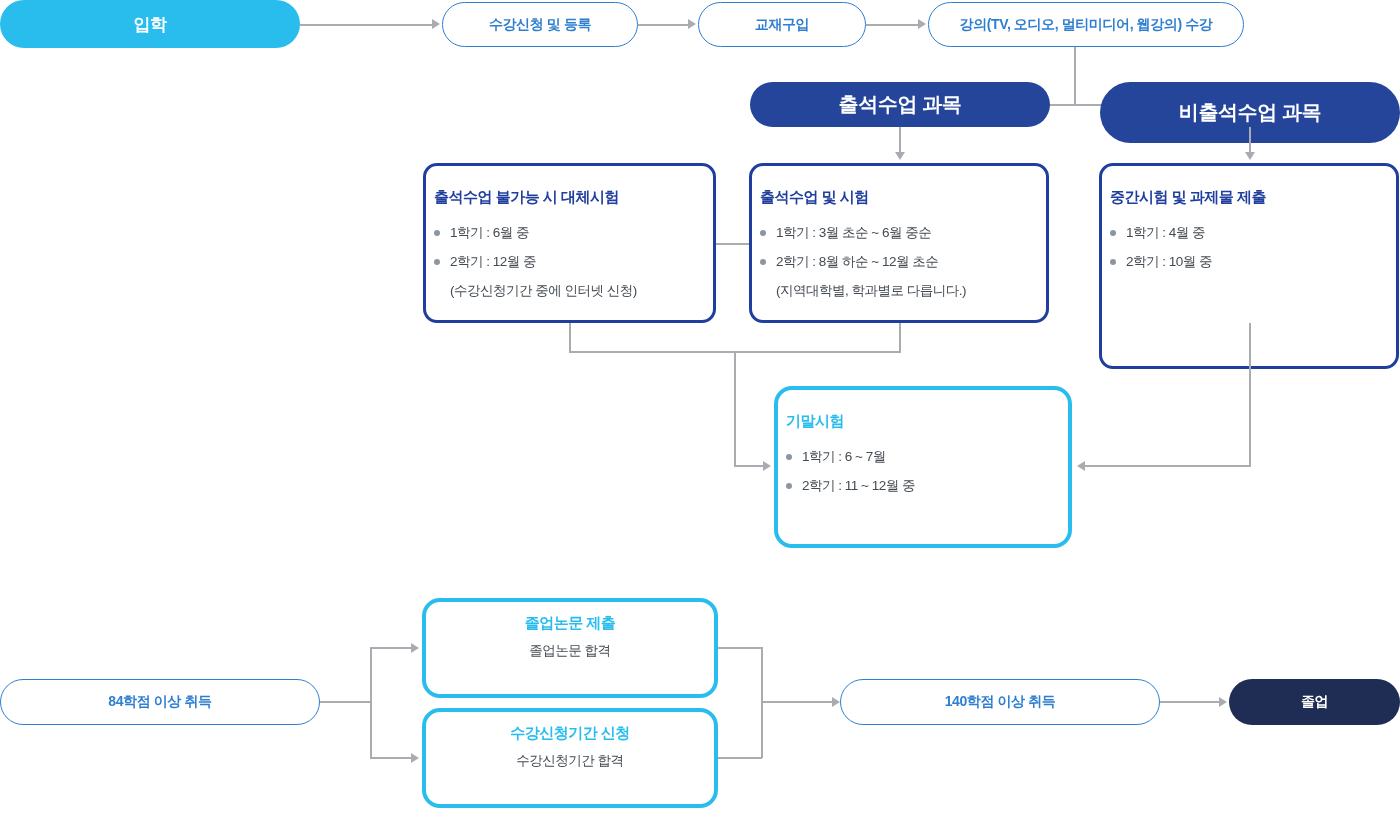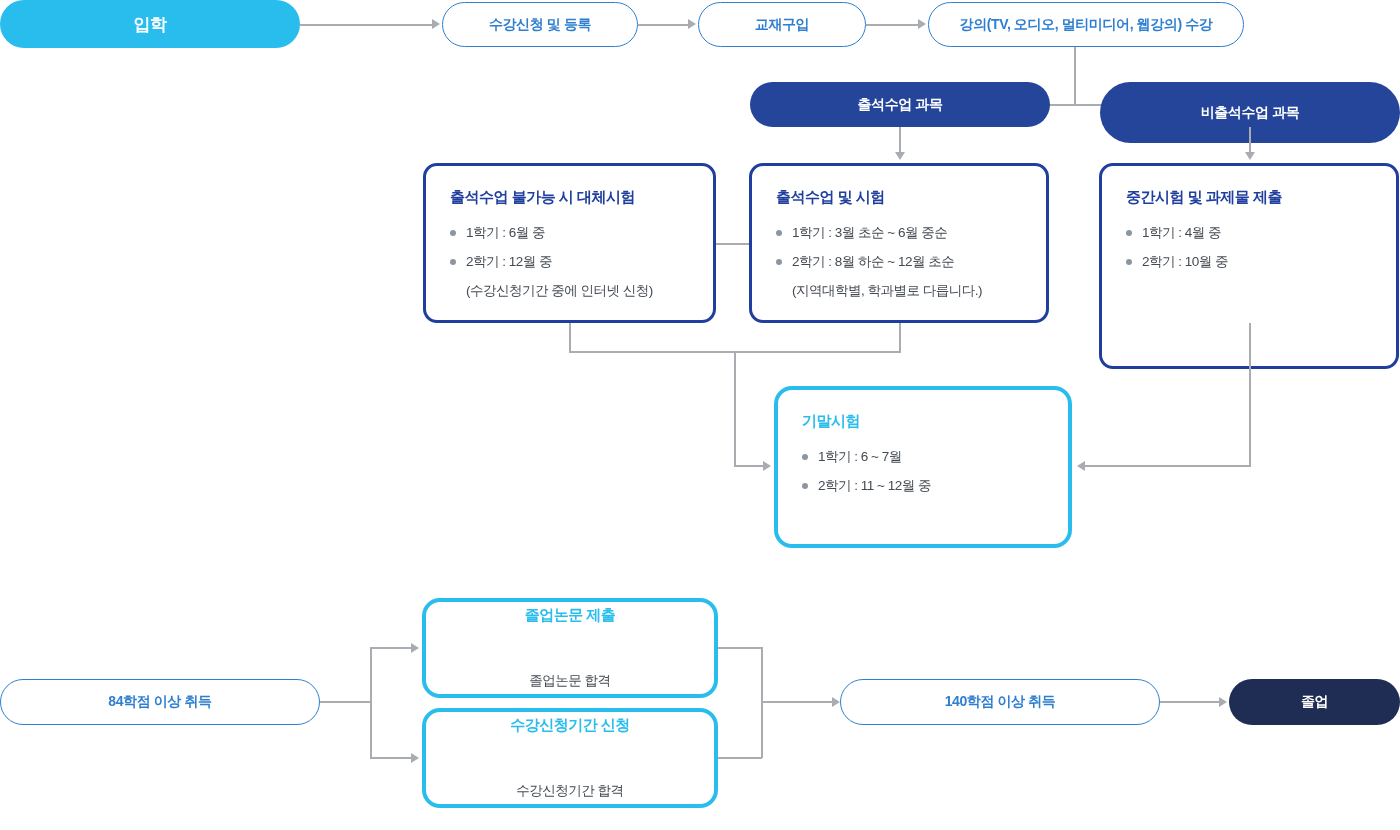--- a/index.html
+++ b/index.html
@@ -33,37 +33,37 @@
   }
   .node.pill-outline-blue {
     background: #ffffff;
     border: 1.6px solid #2f7fd0;
     color: #2f7fd0;
     border-radius: 999px;
   }
   .node.pill-filled-navy {
     background: #24459a;
     color: #ffffff;
-    font-size: 14px;
+    font-size: 20px;
     font-weight: bold;
     border-radius: 999px;
   }
   .node.pill-filled-darknavy {
     background: #1f2d54;
     color: #ffffff;
     font-size: 14px;
     border-radius: 26px;
   }
 
   
   .card {
     position: absolute;
     background: #ffffff;
     border-radius: 14px;
-    padding: 22px 24px 16px 24px;
+    padding: 22px 24px 16px 8px;
   }
   .card.navy   { border: 3px solid #1f3e9e; }
   .card.cyan   { border: 4px solid #29bdee; border-radius: 18px; }
   .card-title {
     font-size: 15px;
     font-weight: bold;
     letter-spacing: -0.5px;
     margin-bottom: 11px;
   }
   .card.navy .card-title { color: #1f3e9e; }
@@ -86,22 +86,22 @@
     border-radius: 50%;
     background: #8c96a3;
   }
   .card li.note { padding-left: 16px; }
 
   
   .card.centerbox {
     display: flex;
     flex-direction: column;
     align-items: center;
-    justify-content: space-between;
-    padding: 4px;
+    justify-content: flex-start;
+    padding: 12px;
   }
   .card.centerbox .card-title { margin-bottom: 9px; }
   .card.centerbox .sub {
     font-size: 13.5px;
     color: #444a52;
     letter-spacing: -0.5px;
   }
 
   
   .ln { position: absolute; background: #a9adb2; }

